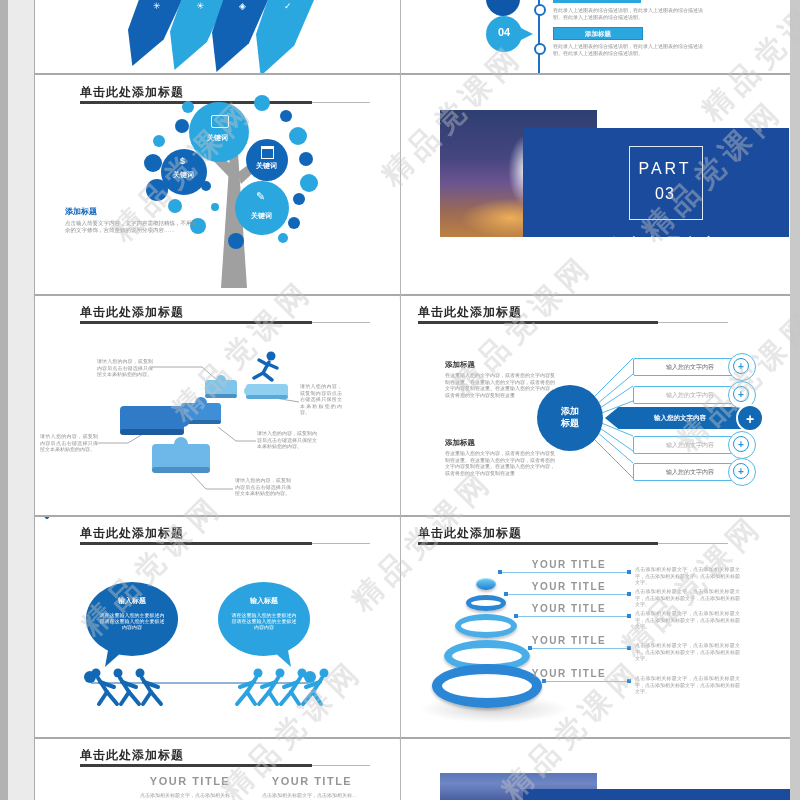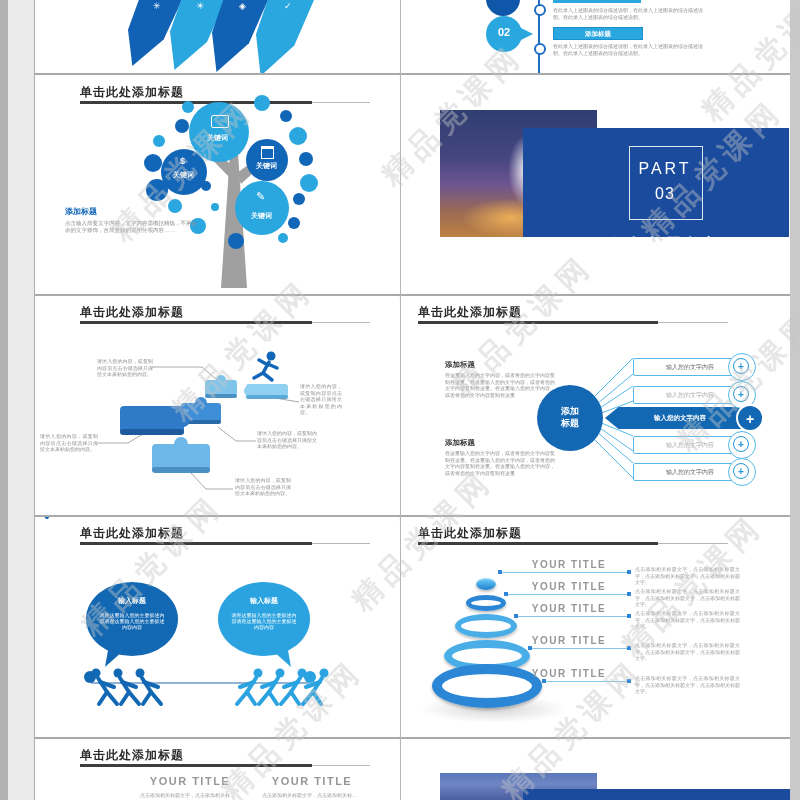--- a/index.html
+++ b/index.html
@@ -51,21 +51,21 @@
   <span class="abs" style="left:249px;top:1px;color:#fff;font-size:9px;">✓</span>
 </div>
 
 <div class="cell" style="left:401px;top:0;width:389px;height:73px;">
   <div class="abs" style="left:137px;top:0;width:2px;height:73px;background:#1f6fc4;"></div>
   <div class="abs" style="left:133px;top:4px;width:8px;height:8px;border:2px solid #1f6fc4;border-radius:50%;background:#fff;"></div>
   <div class="abs" style="left:133px;top:43px;width:8px;height:8px;border:2px solid #1f6fc4;border-radius:50%;background:#fff;"></div>
   <div class="abs" style="left:85px;top:-18px;width:34px;height:34px;border-radius:50%;background:#0f57a8;"></div>
   <div class="abs" style="left:85px;top:16px;width:36px;height:36px;border-radius:50%;background:#2ba7e0;"></div>
   <div class="abs" style="left:116px;top:26px;width:0;height:0;border-left:16px solid #2ba7e0;border-top:8px solid transparent;border-bottom:8px solid transparent;"></div>
-  <div class="abs" style="left:85px;top:26px;width:36px;text-align:center;color:#fff;font-size:11px;font-weight:bold;">02</div>
+  <div class="abs" style="left:85px;top:26px;width:36px;text-align:center;color:#fff;font-size:11px;font-weight:bold;">04</div>
   <div class="abs" style="left:152px;top:-6px;width:88px;height:9px;background:#2ba7e0;"></div>
   <div class="tinytext" style="left:152px;top:7px;width:150px;">在此录入上述图表的综合描述说明，在此录入上述图表的综合描述说明。在此录入上述图表的综合描述说明。</div>
   <div class="abs" style="left:152px;top:27px;width:88px;height:11px;background:#2ba7e0;border:1px solid #1a8fd0;color:#fff;font-size:6.5px;font-weight:bold;text-align:center;line-height:11px;">添加标题</div>
   <div class="tinytext" style="left:152px;top:43px;width:150px;">在此录入上述图表的综合描述说明，在此录入上述图表的综合描述说明。在此录入上述图表的综合描述说明。</div>
 </div>
 
 <div class="cell" style="left:35px;top:75px;width:364px;height:219px;">
   <div class="slide-title" style="left:45px;top:9px;">单击此处添加标题</div>
   <div class="rule-thin" style="left:45px;top:27px;width:290px;"></div>
   <div class="rule-thick" style="left:45px;top:26px;width:232px;"></div>

